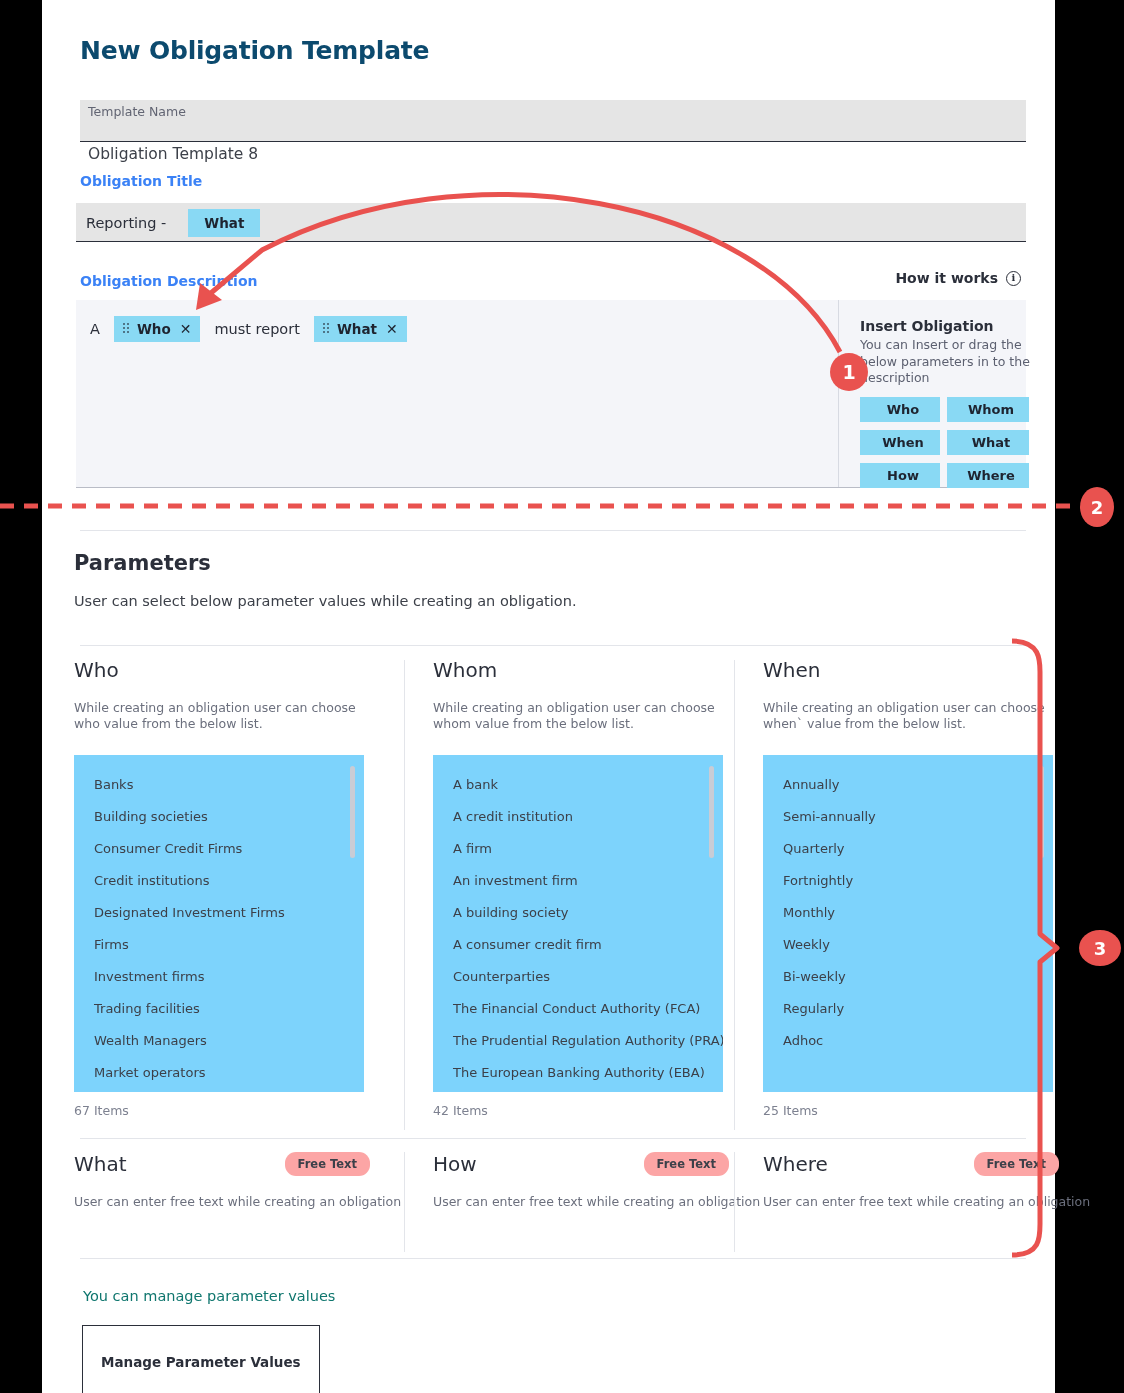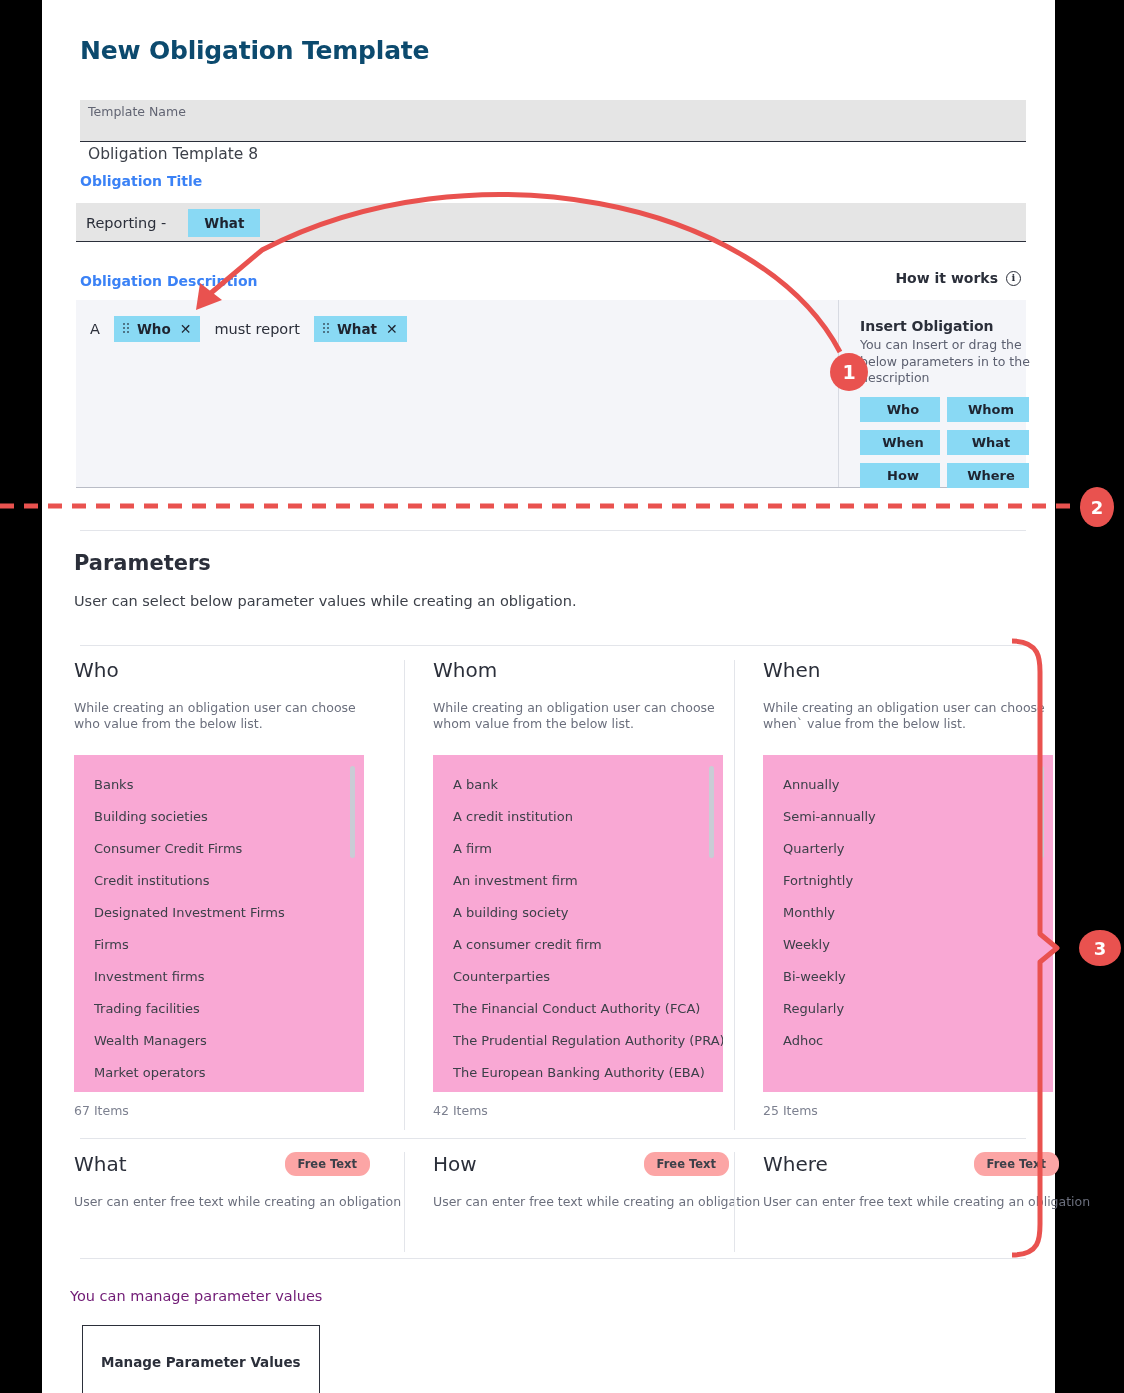--- a/index.html
+++ b/index.html
@@ -159,21 +159,21 @@
   .pcol-h {
     font-size: 20px; color: #2b2f3a; line-height: 1;
   }
   .pcol-desc {
     margin-top: 20px; font-size: 12.5px; color: #6b6f7d;
     line-height: 1.3; width: 290px;
   }
   .listbox {
     margin-top: 22px; position: relative;
     width: 290px; height: 337px;
-    background: #f9a8d4;
+    background: #7dd3fc;
     padding: 14px 0 0 0;
     overflow: hidden;
   }
   .listbox ul { list-style:none; margin:0; padding:0; }
   .listbox li {
     font-size: 13px; color: #3c4049;
     padding: 0 20px; height: 32px; line-height: 32px;
     white-space: nowrap;
   }
   .sbar {
@@ -199,22 +199,22 @@
     background:#fca5a5; color:#3c4049; border-radius: 11px;
     font-size: 11.5px; font-weight: bold; padding: 5px 13px;
     white-space:nowrap;
   }
   .fcol-desc {
     margin-top: 18px; font-size: 12.5px; color: #6b6f7d;
     white-space: nowrap;
   }
 
   #manage-text {
-    position:absolute; left: 28px; top: 1288px;
-    font-size: 14.5px; color: #701a75;
+    position:absolute; left: 41px; top: 1288px;
+    font-size: 14.5px; color: #0f766e;
   }
   #manage-btn {
     position:absolute; left: 40px; top: 1325px;
     background:#fff; border: 1.4px solid #2b2f3a;
     font-size: 13.5px; font-weight: bold; color:#2b2f3a;
     padding: 28px 18px; cursor: pointer;
     font-family: "DejaVu Sans", sans-serif;
   }
 
   

